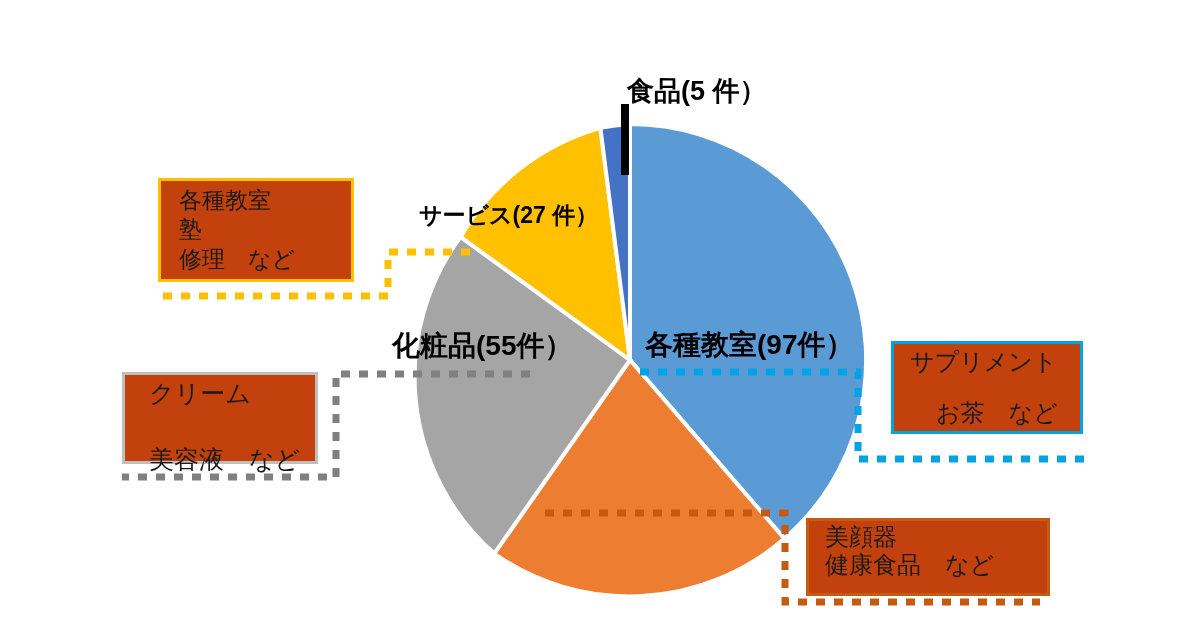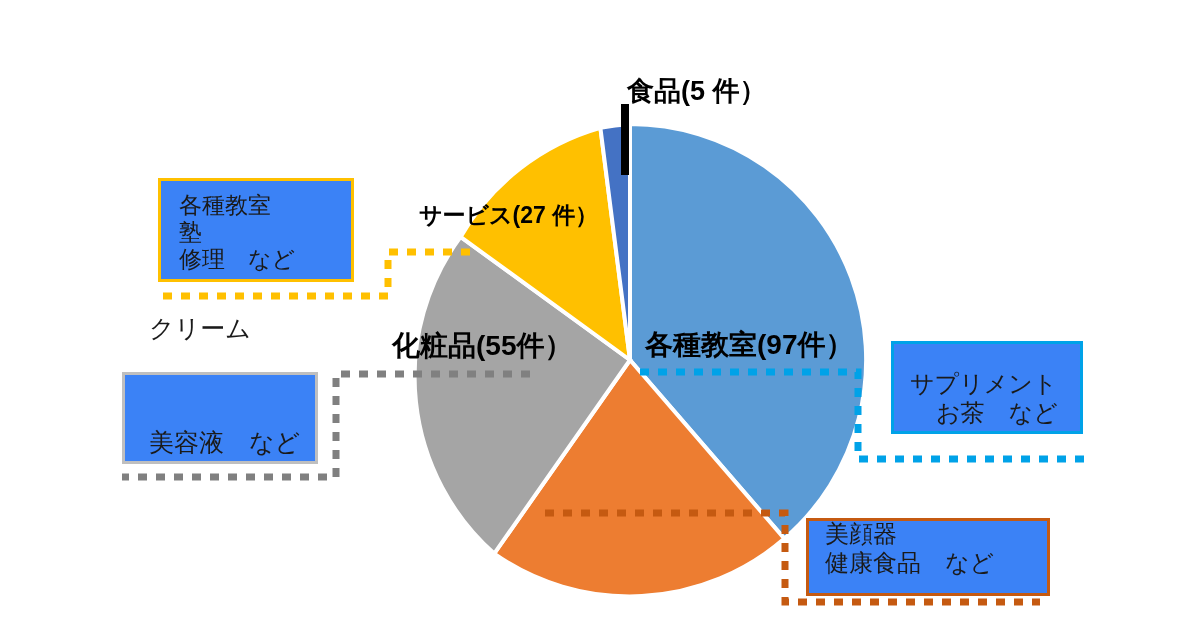--- a/index.html
+++ b/index.html
@@ -17,25 +17,25 @@
     position:absolute;
     font-weight:bold;
     color:#000000;
     white-space:nowrap;
     letter-spacing:0px;
     line-height:1.0;
   }
 
   .callout{
     position:absolute;
-    background:#3b82f6;
+    background:#c2410c;
     box-sizing:border-box;
     display:flex;
     flex-direction:column;
-    justify-content:flex-end;
+    justify-content:space-between;
   }
   .callout .cline{
     color:#1a1a1a;
     white-space:nowrap;
     line-height:1.18;
   }
   .cb-blue{border:3px solid #00A2E8;}
   .cb-orange{border:3px solid #C55A11;}
   .cb-gray{border:3px solid #BFBFBF;gap:36px;}
   .cb-yellow{border:3px solid #FFC000;}
@@ -78,21 +78,21 @@
 
 
   <div class="callout cb-yellow" style="left:158px;top:178px;width:196px;height:104px;padding:6px 0 6px 18px;">
     <div class="cline" style="font-size:23px;">各種教室</div>
     <div class="cline" style="font-size:23px;">塾</div>
     <div class="cline" style="font-size:23px;">修理　など</div>
   </div>
 
   <div class="callout cb-gray" style="left:122px;top:372px;width:196px;height:92px;padding:4px 0 4px 24px;">
     <div class="cline" style="font-size:25px;">クリーム</div>
-    <div class="cline" style="font-size:25px;margin-top:48px;">美容液　など</div>
+    <div class="cline" style="font-size:25px;">美容液　など</div>
   </div>
 
   <div class="callout cb-blue" style="left:891px;top:341px;width:192px;height:93px;padding:4px 0 4px 16px;">
     <div class="cline" style="font-size:24px;">サプリメント</div>
     <div class="cline" style="font-size:24px;margin-left:26px;">お茶　など</div>
   </div>
 
   <div class="callout cb-orange" style="left:806px;top:518px;width:244px;height:78px;padding:2px 0 16px 16px;">
     <div class="cline" style="font-size:24px;">美顔器</div>
     <div class="cline" style="font-size:24px;">健康食品　など</div>

